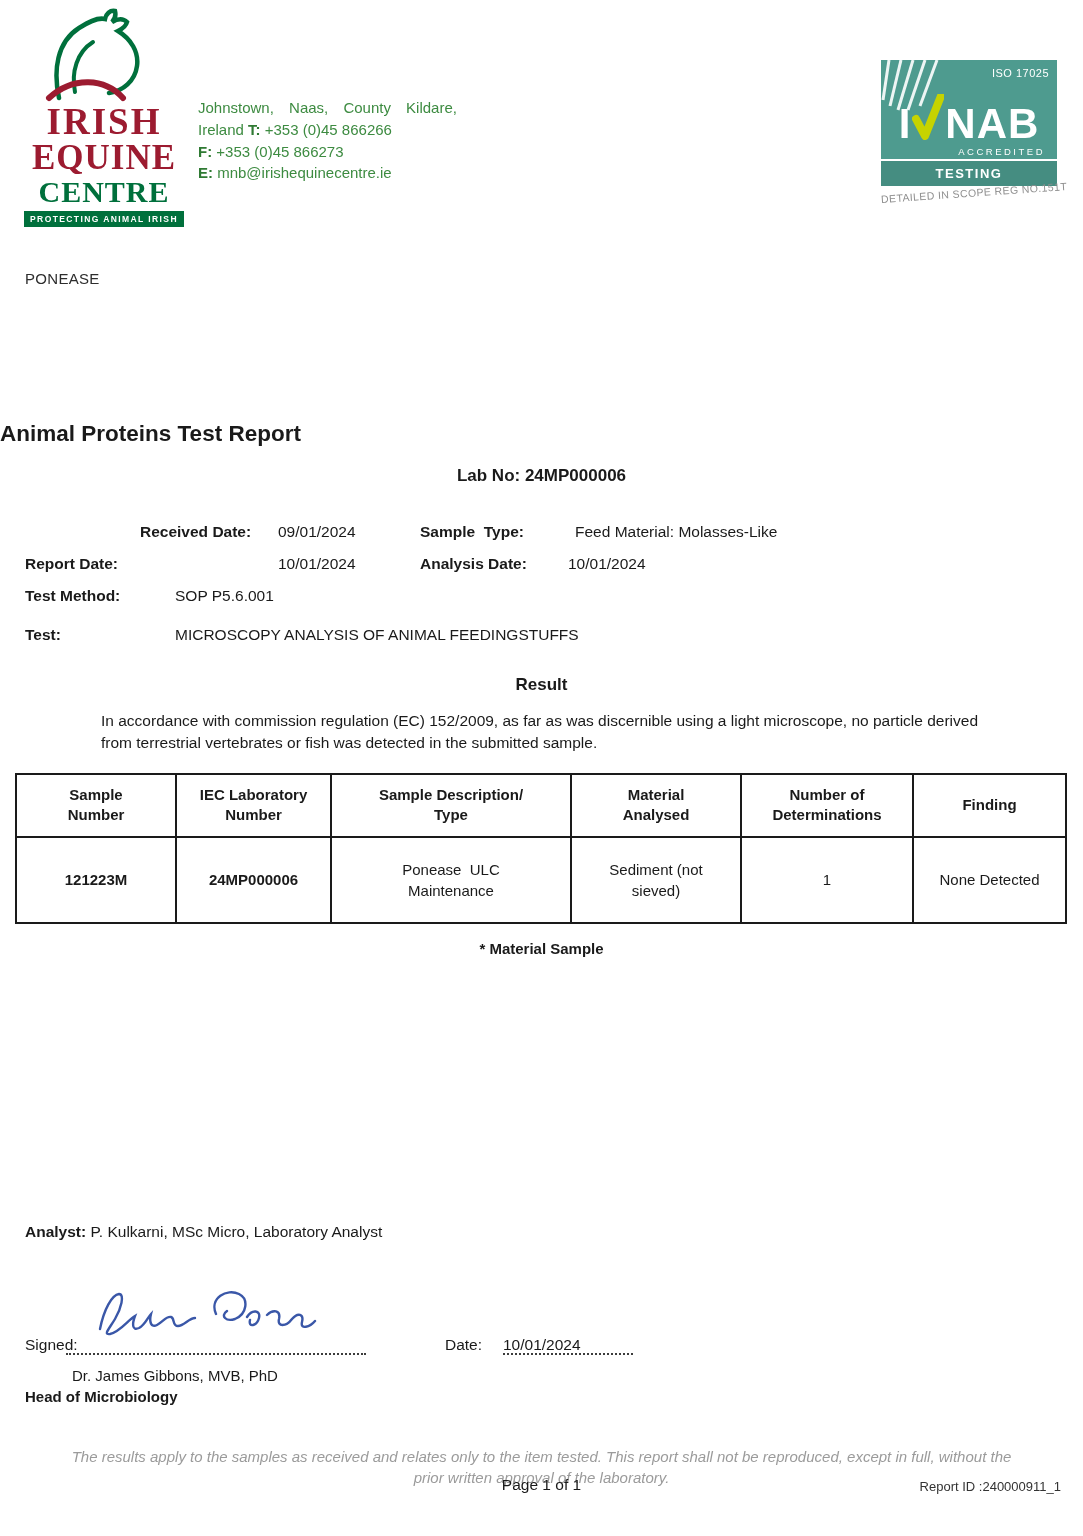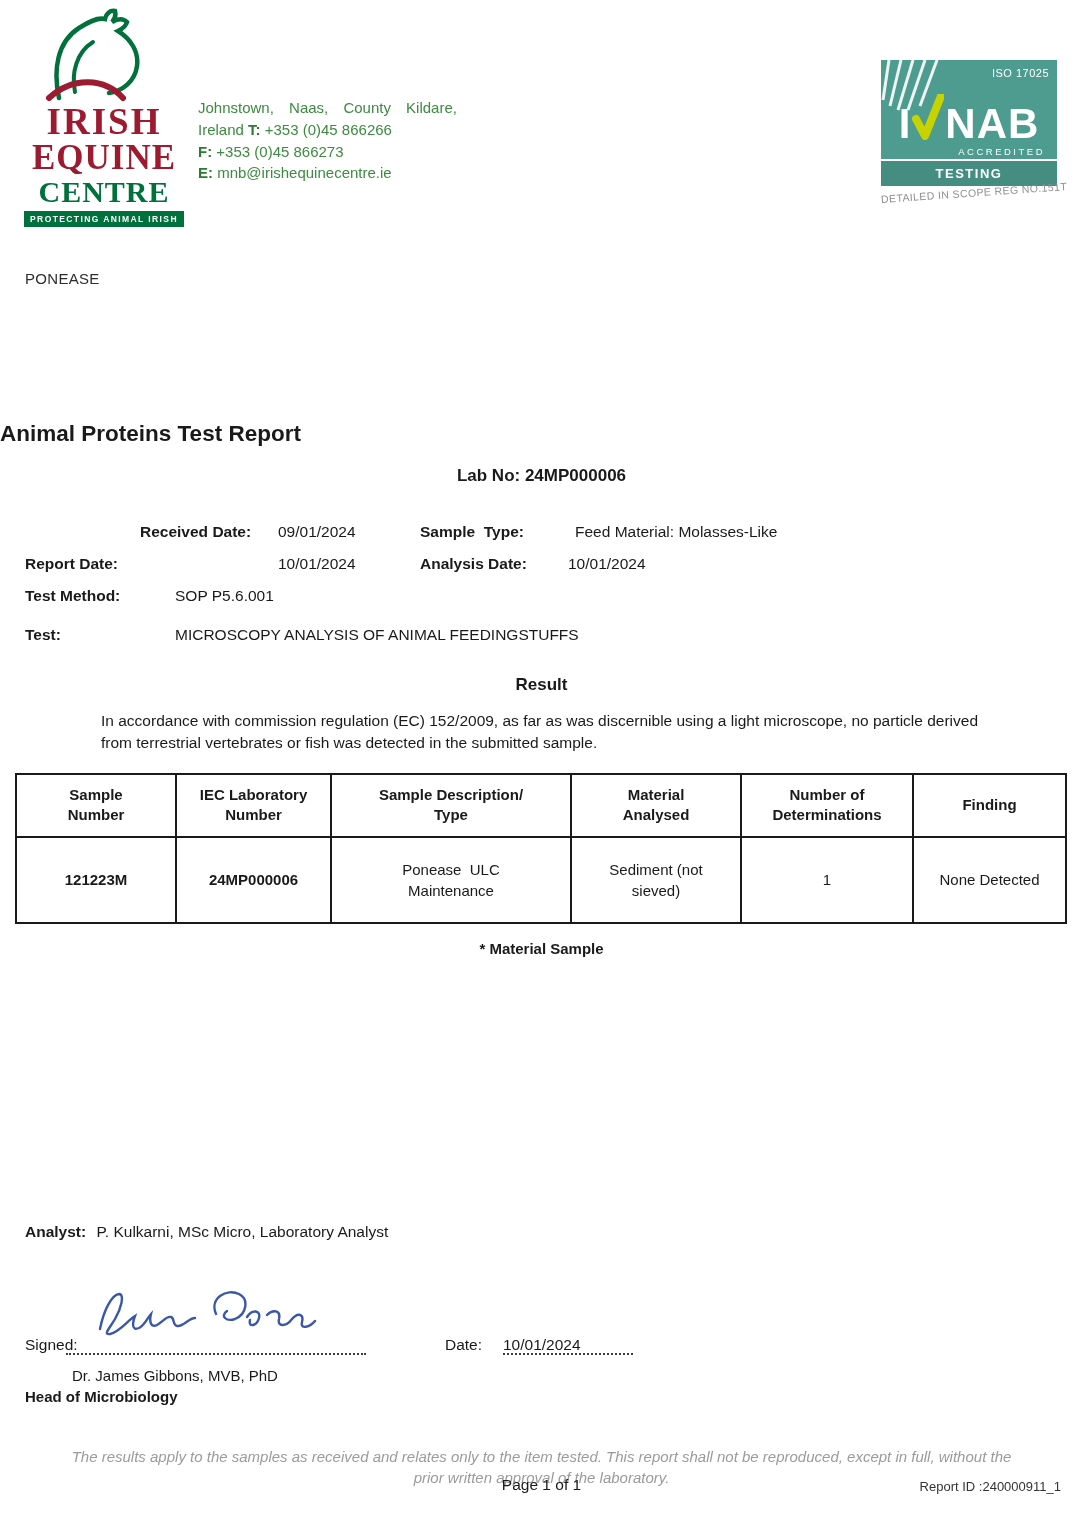--- a/index.html
+++ b/index.html
@@ -51,21 +51,21 @@
 
   table.results{position:absolute;left:15px;top:773px;width:1050px;border-collapse:collapse;table-layout:fixed}
   table.results th,table.results td{border:2px solid #1a1a1a}
   table.results th{font-size:15px;font-weight:700;padding:10px 6px;line-height:1.35;vertical-align:middle;text-align:center}
   table.results td{font-size:15px;padding:10px 8px;vertical-align:middle;text-align:center;height:86px;line-height:1.4}
   td.finding-cell{vertical-align:top;font-size:13.5px;padding-top:7px}
 
   .priority{position:absolute;left:0;right:0;top:940px;text-align:center;font-size:15px;font-weight:700}
 
   .analyst{position:absolute;left:25px;top:1223px;font-size:15.5px}
-  .analyst .flabel{margin-right:6px}
+  .analyst .flabel{}
 
   .sig-svg{position:absolute;left:88px;top:1283px}
   .signed-label{position:absolute;left:25px;top:1336px;font-size:15.5px}
   .signed-dots{position:absolute;left:66px;top:1353px;width:300px;height:2px;border-bottom:2.5px dotted #3c3c3c}
   .date-label{position:absolute;left:445px;top:1336px;font-size:15.5px}
   .date-value{position:absolute;left:503px;top:1336px;font-size:15.5px}
   .date-dots{position:absolute;left:503px;top:1353px;width:130px;height:2px;border-bottom:2.5px dotted #3c3c3c}
   .sig-name{position:absolute;left:72px;top:1367px;font-size:15px}
   .sig-title{position:absolute;left:25px;top:1388px;font-size:15px;font-weight:700}
 

